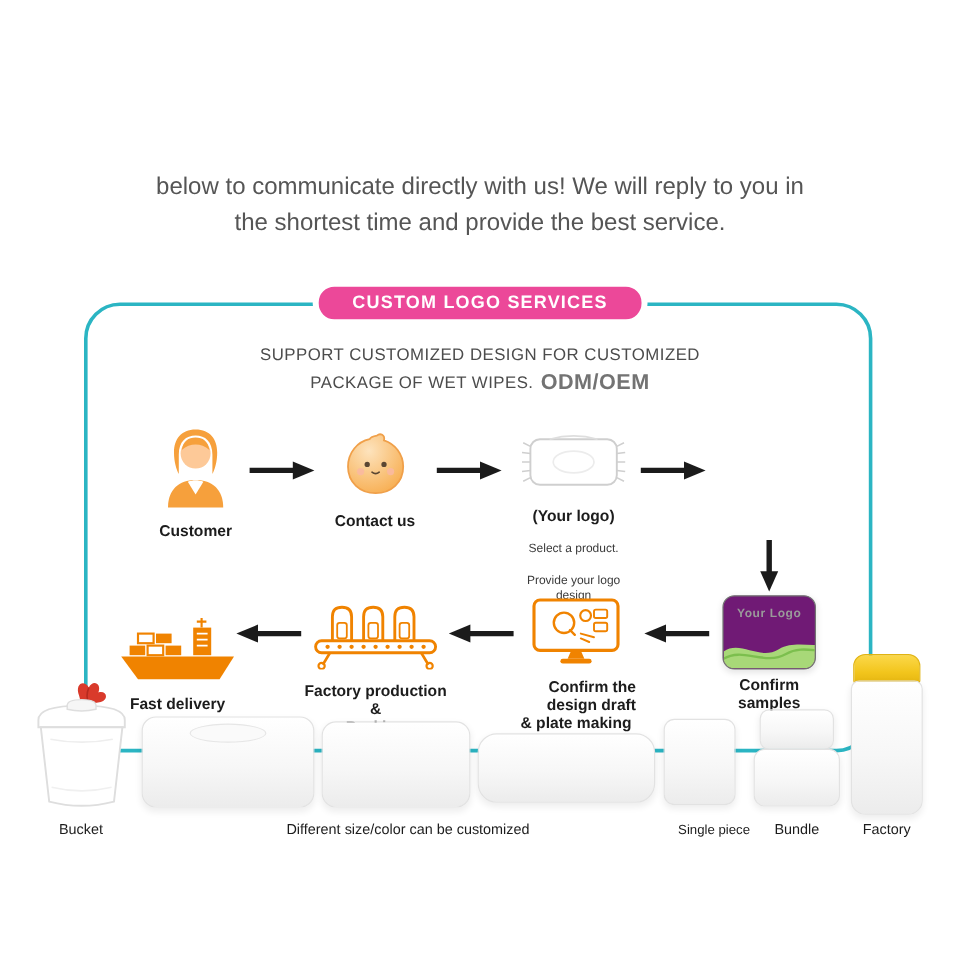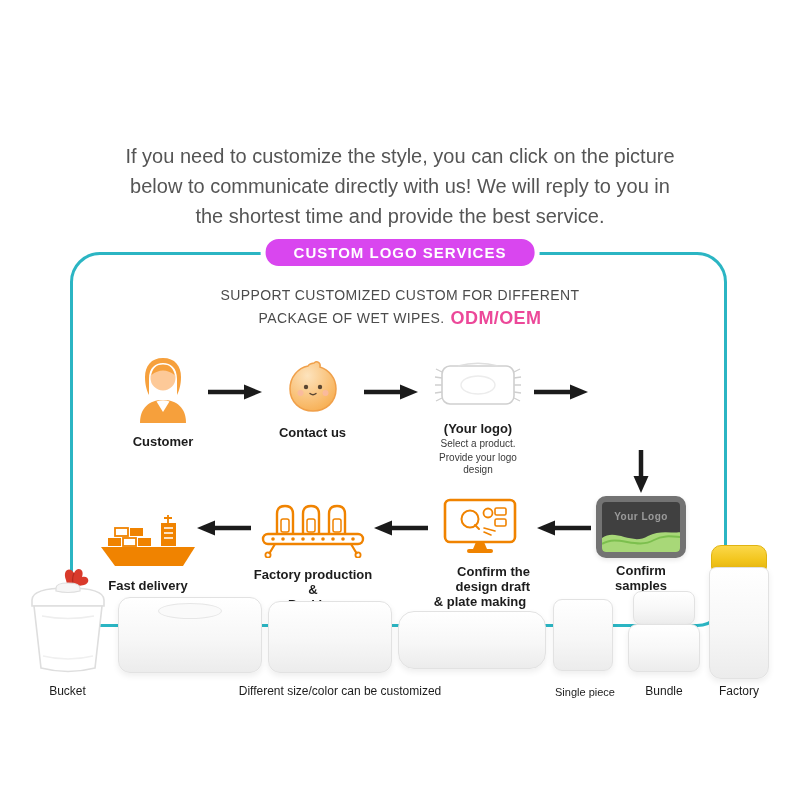--- a/index.html
+++ b/index.html
@@ -7,73 +7,72 @@
   .stage { position:relative; width:800px; height:800px; background:#ffffff; overflow:hidden; }
 
   .title { position:absolute; top:104px; left:0; width:100%; text-align:center;
            font-size:27px; font-weight:700; color:#4a4a4a; }
   .intro { position:absolute; top:141px; left:0; width:100%; text-align:center;
            font-size:20px; color:#555555; line-height:30px; font-weight:400; }
 
   .box  { position:absolute; left:70px; top:252px; width:657px; height:375px;
           border:3px solid #2bb5c3; border-radius:30px; z-index:1; }
   .badge{ position:absolute; left:50%; transform:translateX(-50%); top:234px;
-          background:#d946ef; color:#ffffff; font-size:15px; font-weight:700;
+          background:#ec4899; color:#ffffff; font-size:15px; font-weight:700;
           letter-spacing:1px; padding:5px 28px; border-radius:18px;
           border:5px solid #ffffff; z-index:3; white-space:nowrap; }
 
   .support { position:absolute; left:0; width:100%; text-align:center;
              color:#4c4c4c; font-size:14px; letter-spacing:0.4px; z-index:2; }
   .support1 { top:287px; }
   .support2 { top:308px; }
-  .odm { color:#ec4899; font-weight:700; font-size:18px; margin-left:6px; vertical-align:-1px; }
+  .odm { color:#737373; font-weight:700; font-size:18px; margin-left:6px; vertical-align:-1px; }
 
   .step { position:absolute; display:flex; flex-direction:column; align-items:center;
           text-align:center; z-index:2; }
   .step .icon { display:block; }
   .step-label { font-size:13px; font-weight:700; color:#1c1c1c; margin-top:5px; line-height:15px; }
   .step-label.tight { margin-top:0; }
-  .step-sub { font-size:10px; color:#3a3a3a; line-height:12px; margin-top:2px; }
+  .step-sub { font-size:10px; color:#3a3a3a; line-height:12px; margin-top:15px; }
 
   .arrow { position:absolute; z-index:2; }
 
-  .sample-pack { position:relative; width:90px; height:62px; background:#404040;
-                 border:6px solid #737373; border-radius:10px; overflow:hidden;
+  .sample-pack { position:relative; width:78px; height:62px; background:#701a75;
+                 border:1px solid #737373; border-radius:10px; overflow:hidden;
                  box-shadow:0 2px 5px rgba(0,0,0,0.10); }
   .sample-logo { display:block; margin-top:9px; text-align:center; font-size:10px;
                  font-weight:700; color:#9a9a9a; letter-spacing:0.5px; }
   .sample-wave { position:absolute; bottom:0; left:0; }
 
   .prod { position:absolute; z-index:2; background:linear-gradient(180deg,#ffffff 0%,#f7f7f7 55%,#ececec 100%);
           border:1px solid #e2e2e2; box-shadow:0 3px 6px rgba(0,0,0,0.07); }
   .pack-cap { position:absolute; top:5px; left:50%; transform:translateX(-50%);
               width:64px; height:16px; border:1px solid #e6e6e6; border-radius:50%;
               background:#fafafa; }
   .barrel-lid { position:absolute; z-index:2; background:linear-gradient(180deg,#fbd84a 0%,#f2c51c 60%,#e4b410 100%);
                 border:1px solid #e0b312; border-radius:10px 10px 4px 4px; }
   .prod-label { position:absolute; z-index:2; text-align:center; font-size:12px;
                 font-weight:400; color:#1c1c1c; }
-  .prod-label.small { font-size:11px; }
+  .prod-label.small { font-size:11px;text-align:right; }
 </style>
 </head>
 <body>
 
 <div class="stage">
 
 
   <div class="intro">
-    <div>If you need to customize the style, you can click on the picture</div>
     <div>below to communicate directly with us! We will reply to you in</div>
     <div>the shortest time and provide the best service.</div>
   </div>
 
   <div class="box"></div>
   <div class="badge">CUSTOM LOGO SERVICES</div>
 
-  <div class="support support1">SUPPORT CUSTOMIZED CUSTOM FOR DIFFERENT</div>
+  <div class="support support1">SUPPORT CUSTOMIZED DESIGN FOR CUSTOMIZED</div>
   <div class="support support2">
     <span>PACKAGE OF WET WIPES.</span><span class="odm">ODM/OEM</span>
   </div>
 
   <div class="step" style="left:123px; top:355px; width:80px;">
     <span class="icon">
       <svg width="56" height="70" viewBox="0 0 56 70">
         <path d="M28 3 C16 3 10 11 10 22 C10 30 12 36 14 40 L14 24 C14 13 20 8 28 8 C36 8 42 13 42 24 L42 40 C44 36 46 30 46 22 C46 11 40 3 28 3 Z" fill="#f6a03c"></path>
         <circle cx="28" cy="23" r="12.5" fill="#fdc998"></circle>
         <path d="M16.5 20 C17.5 12.5 22 9.5 28 9.5 C34 9.5 38.5 12.5 39.5 20 C36 17 32 15.5 28 15.5 C24 15.5 20 17 16.5 20 Z" fill="#f6a03c"></path>

